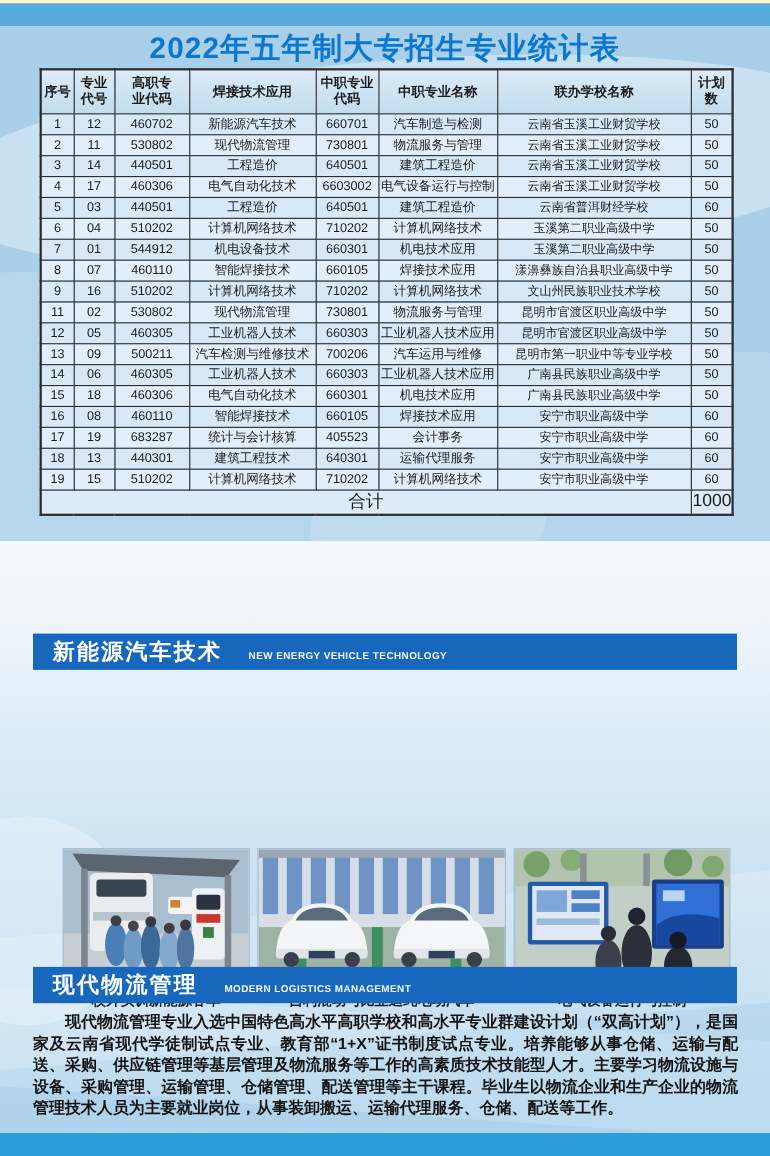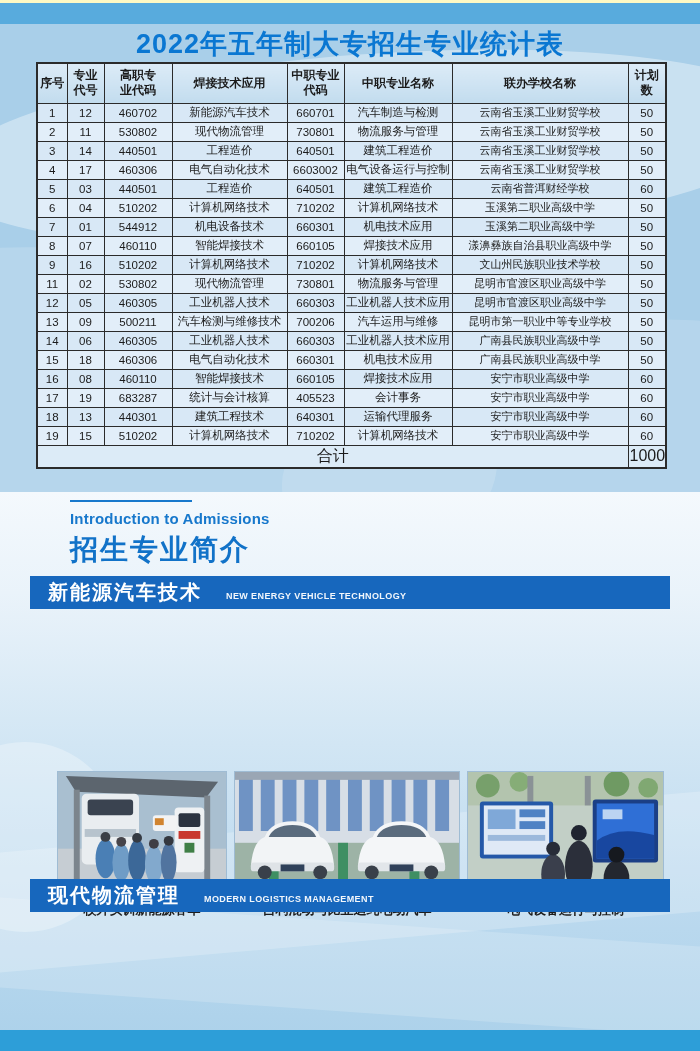--- a/index.html
+++ b/index.html
@@ -315,25 +315,20 @@
         </tbody>
       <tfoot>
         <tr class="total-row">
           <td colspan="7">合计</td>
           <td>1000</td>
         </tr>
       </tfoot>
     </table>
   </div>
 
-  <div class="intro">
-    <div class="rule"></div>
-    <div class="eyebrow">Introduction to Admissions</div>
-    <div class="heading">招生专业简介</div>
-  </div>
 
   <div class="banner s1">
     <span class="zh">新能源汽车技术</span>
     <span class="en">NEW ENERGY VEHICLE TECHNOLOGY</span>
   </div>
 
 
   <div class="photos">
     <figure class="f1">
       <div class="ph">
@@ -438,14 +433,15 @@
       </div>
       <figcaption>电气设备运行与控制</figcaption>
     </figure>
   </div>
 
   <div class="banner s2">
     <span class="zh">现代物流管理</span>
     <span class="en">MODERN LOGISTICS MANAGEMENT</span>
   </div>
 
+  <div class="para p2">现代物流管理专业入选中国特色高水平高职学校和高水平专业群建设计划（“双高计划”），是国家及云南省现代学徒制试点专业、教育部“1+X”证书制度试点专业。培养能够从事仓储、运输与配送、采购、供应链管理等基层管理及物流服务等工作的高素质技术技能型人才。主要学习物流设施与设备、采购管理、运输管理、仓储管理、配送管理等主干课程。毕业生以物流企业和生产企业的物流管理技术人员为主要就业岗位，从事装卸搬运、运输代理服务、仓储、配送等工作。</div>
 
 </div>
 
 </body></html>

